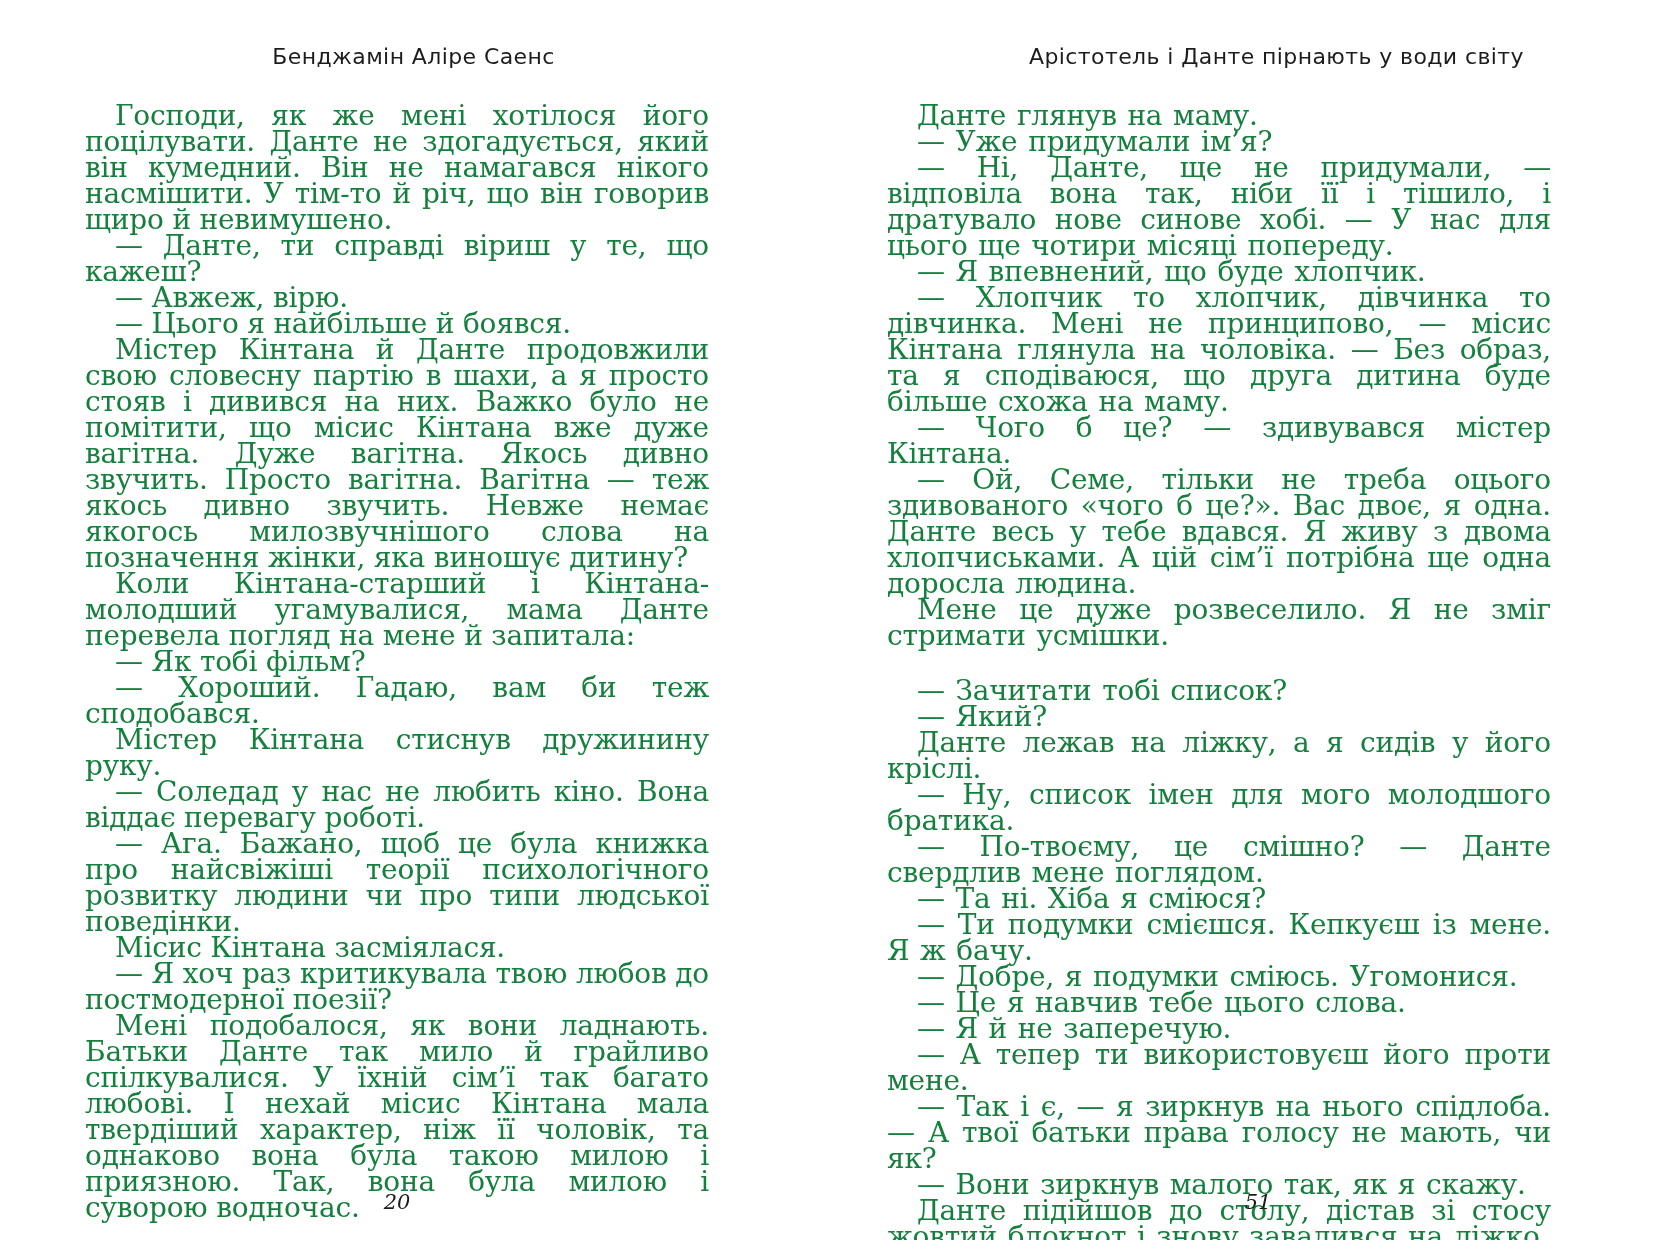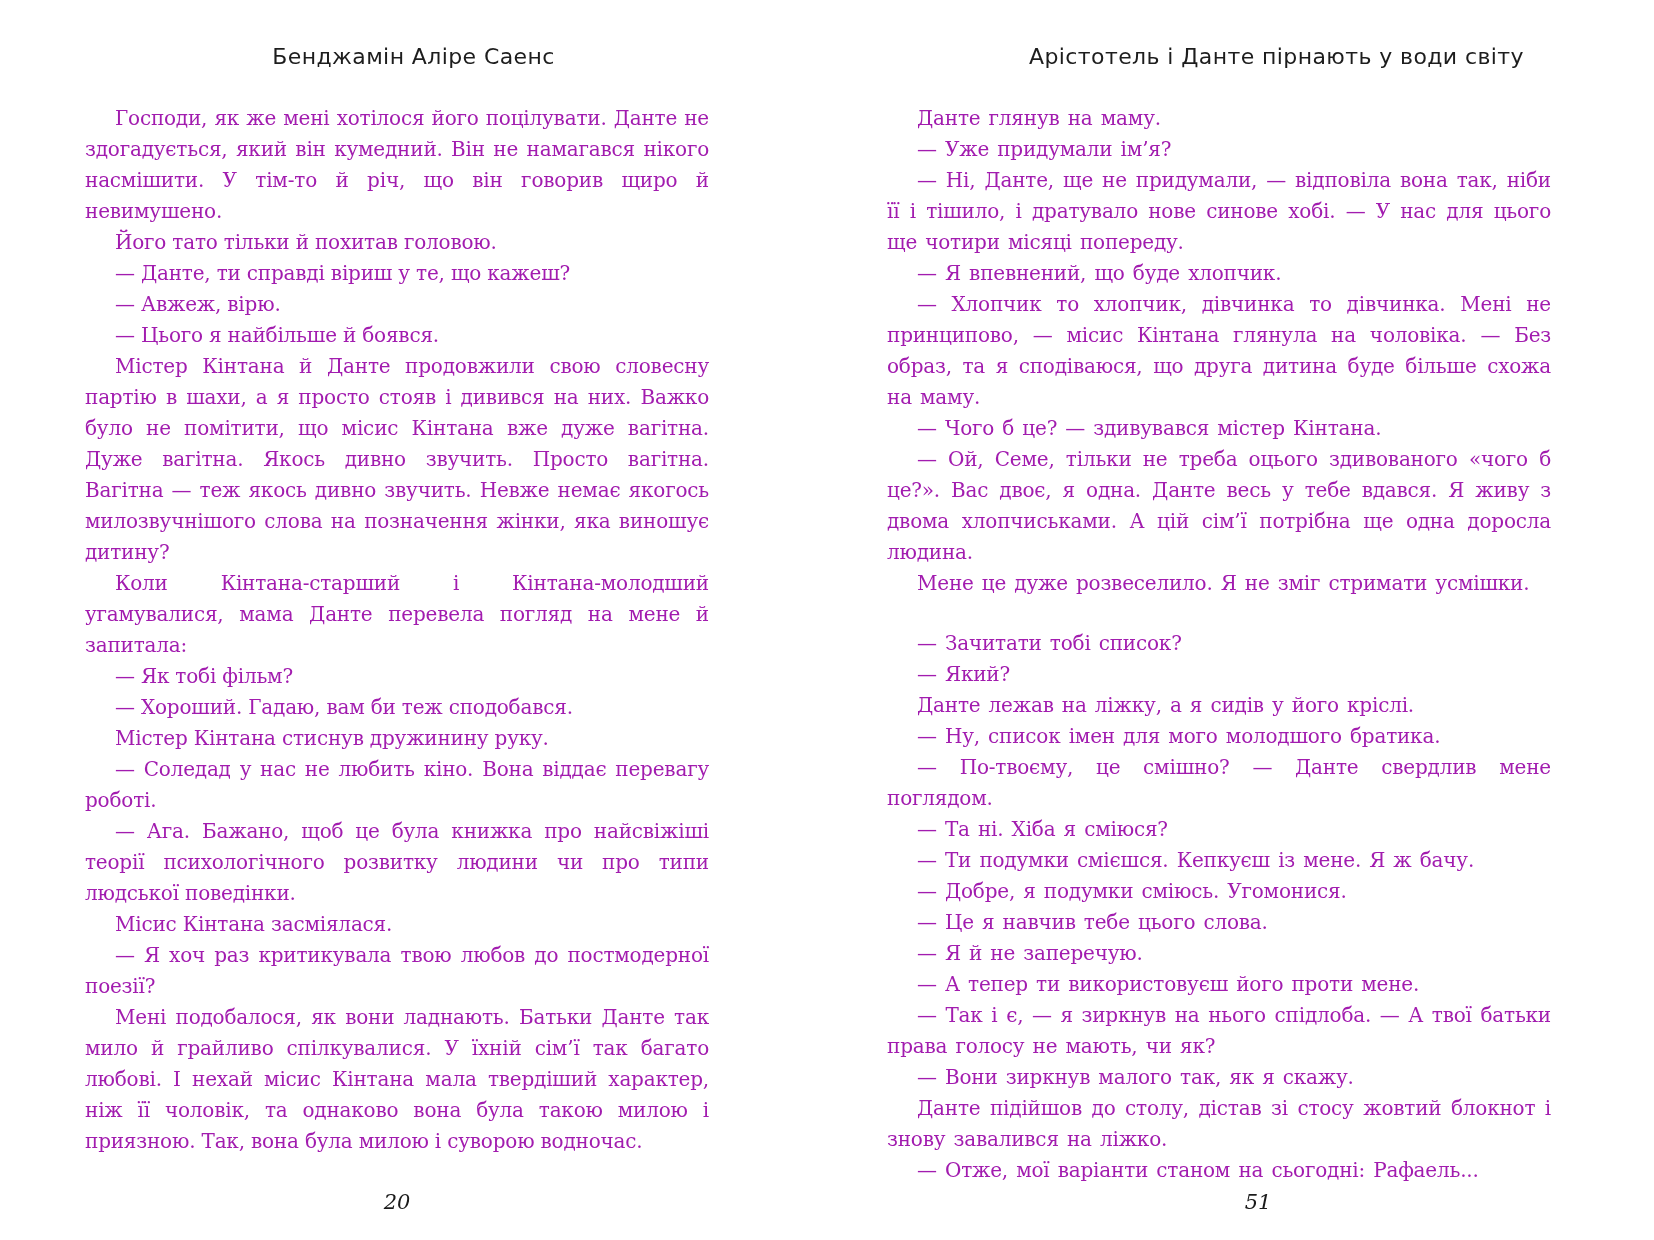--- a/index.html
+++ b/index.html
@@ -38,25 +38,25 @@
     font-size: 22px;
     letter-spacing: 0.4px;
     color: #1d1d1d;
     white-space: nowrap;
   }
   .page-right .running-header { transform: translateX(36px); }
 
   .body-text {
     position: absolute;
     top: 103px;
-    font-size: 20px;
-    line-height: 31px;
+    font-size: 28px;
+    line-height: 26px;
     letter-spacing: -0.2px;
     text-align: justify;
-    color: #a21caf;
+    color: #15803d;
   }
   .page-left  .body-text { left: 85px; width: 624px; }
   .page-right .body-text { left: 60px; width: 664px; word-spacing: 2px; }
 
   .para {
     margin: 0;
     padding: 0;
     text-indent: 30px;
   }
   .para.spacer {
@@ -77,21 +77,20 @@
 </style>
 </head>
 <body>
 
 <div class="spread">
 
   <div class="page page-left">
     <div class="running-header">Бенджамін Аліре Саенс</div>
     <div class="body-text">
         <p class="para">Господи, як же мені хотілося його поцілувати. Данте не здогадується, який він кумедний. Він не намагався нікого насмішити. У тім-то й річ, що він говорив щиро й невимушено.</p>
-        <p class="para">Його тато тільки й похитав головою.</p>
         <p class="para">— Данте, ти справді віриш у те, що кажеш?</p>
         <p class="para">— Авжеж, вірю.</p>
         <p class="para">— Цього я найбільше й боявся.</p>
         <p class="para">Містер Кінтана й Данте продовжили свою словесну партію в шахи, а я просто стояв і дивився на них. Важко було не помітити, що місис Кінтана вже дуже вагітна. Дуже вагітна. Якось дивно звучить. Просто вагітна. Вагітна — теж якось дивно звучить. Невже немає якогось милозвучнішого слова на позначення жінки, яка виношує дитину?</p>
         <p class="para">Коли Кінтана-старший і Кінтана-молодший угамувалися, мама Данте перевела погляд на мене й запитала:</p>
         <p class="para">— Як тобі фільм?</p>
         <p class="para">— Хороший. Гадаю, вам би теж сподобався.</p>
         <p class="para">Містер Кінтана стиснув дружинину руку.</p>
         <p class="para">— Соледад у нас не любить кіно. Вона віддає перевагу роботі.</p>
         <p class="para">— Ага. Бажано, щоб це була книжка про найсвіжіші теорії психологічного розвитку людини чи про типи людської поведінки.</p>

